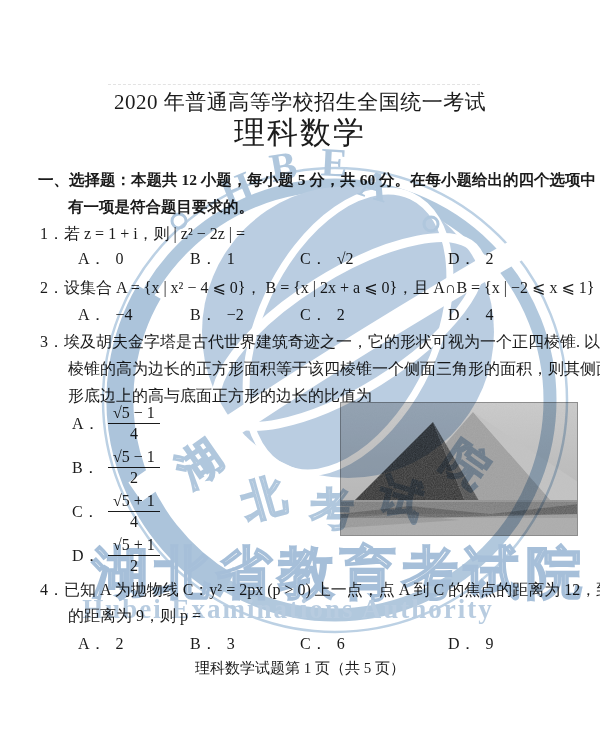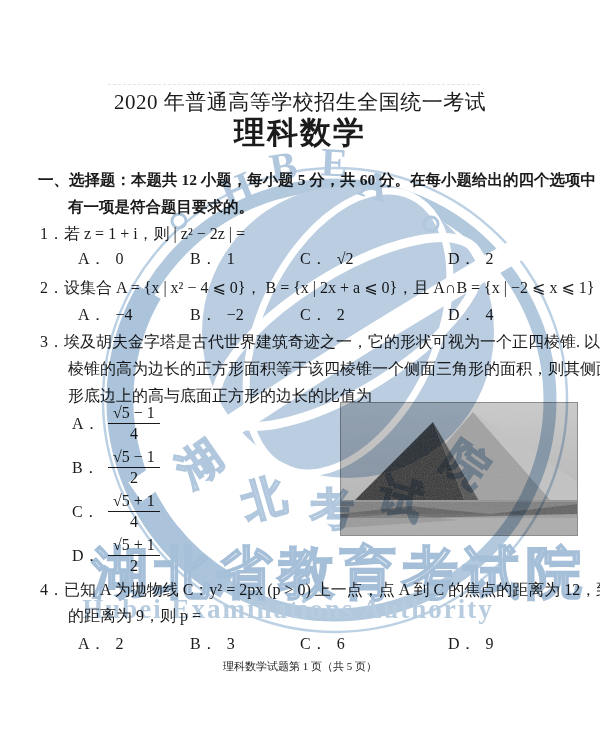--- a/index.html
+++ b/index.html
@@ -2,34 +2,34 @@
 <html><head>
 <meta charset="utf-8">
 <style>
   html,body{margin:0;padding:0;background:#fff;}
   .page{
     position:relative;width:600px;height:742px;background:#ffffff;overflow:hidden;
     font-family:"Liberation Serif","DejaVu Serif",serif;color:#1b1b1b;
   }
   .abs{position:absolute;white-space:nowrap;}
   .title{width:600px;text-align:center;font-size:21px;letter-spacing:.5px;}
-  .subject{width:600px;text-align:center;font-size:31px;font-weight:bold;letter-spacing:2px;}
+  .subject{width:600px;text-align:center;font-size:31px;font-weight:normal;letter-spacing:2px;}
   .secthead{font-size:15.5px;font-weight:bold;}
   .stem{font-size:16px;}
   .optrow{left:0;width:600px;height:22px;font-size:16px;}
   .opt{position:absolute;top:0;}
   .opt i{font-style:normal;margin-right:10px;}
   .opt b{font-weight:normal;}
   .c1{left:78px}.c2{left:190px}.c3{left:300px}.c4{left:448px}
   .q3opt{font-size:16px;height:40px;}
   .q3opt .olabel{position:absolute;left:72px;top:10px;}
   .frac{position:absolute;left:108px;top:0;display:inline-block;text-align:center;}
   .frac .num{display:block;border-bottom:1.4px solid #1b1b1b;padding:0 5px 1px 5px;line-height:18px;}
   .frac .den{display:block;padding-top:1px;line-height:17px;}
-  .footer{width:600px;text-align:center;font-size:11px;}
+  .footer{width:600px;text-align:center;font-size:15px;}
   .scanline{left:108px;top:84px;width:372px;border-top:1px dashed #e3e3e3;height:0;}
   .wm{left:0;top:0;pointer-events:none;mix-blend-mode:multiply;opacity:.92;}
   .photo{left:340px;top:402px;}
 </style>
 </head>
 <body>
 
 <div class="page">
 
   <div class="abs scanline"></div>

